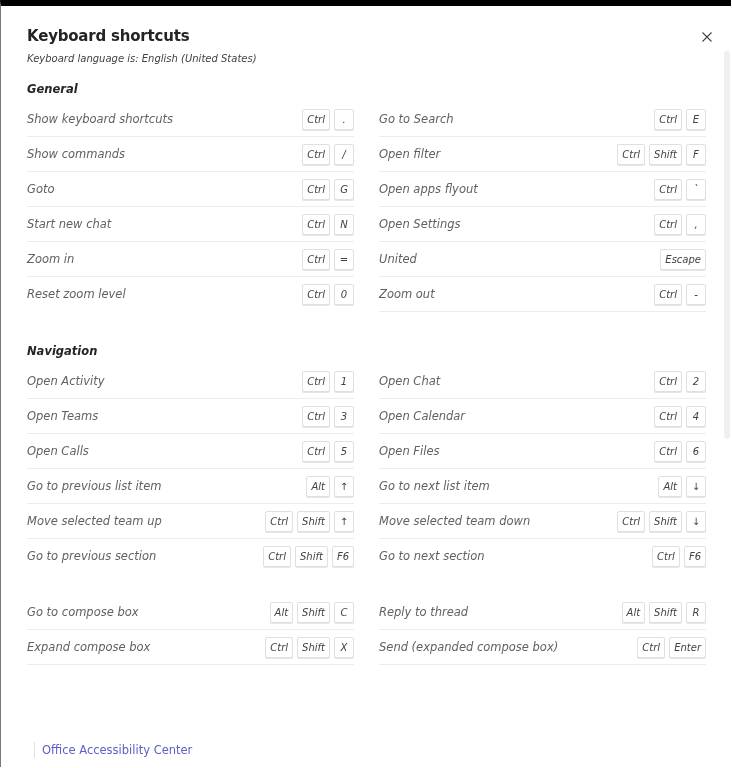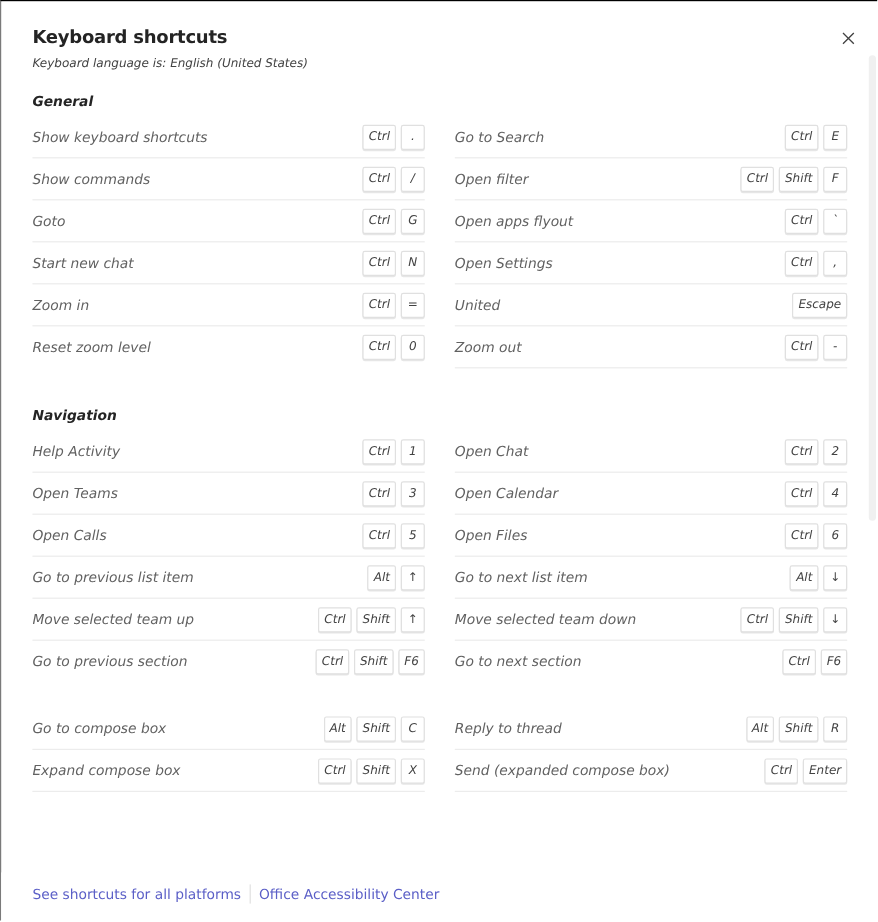--- a/index.html
+++ b/index.html
@@ -3,21 +3,21 @@
 <meta charset="utf-8">
 <style>
   html, body { margin:0; padding:0; }
   body {
     width:732px; height:768px; overflow:hidden; background:#ffffff;
     font-family:"DejaVu Sans","Liberation Sans",sans-serif;
     color:#616161; position:relative;
   }
   .dialog {
     position:absolute; left:0; top:0; width:731px; height:767px;
-    border-top:1px solid #000000; border-left:1px solid #7a7a7a;
+    border-top:6px solid #000000; border-left:1px solid #7a7a7a;
     background:#fff; box-sizing:border-box;
   }
   .title {
     position:absolute; left:26px; top:21px; font-size:15px; font-weight:bold;
     color:#242424; letter-spacing:-0.2px;
   }
   .close {
     position:absolute; left:698px; top:23px; width:16px; height:16px; cursor:pointer;
   }
   .subtitle {
@@ -165,21 +165,21 @@
             </div>
           </div>
         </div>
       </div>
       <div class="spacer"></div>
       <div class="section">
         <div class="section-title">Navigation</div>
         <div class="cols">
           <div class="col">
             <div class="row">
-              <span class="label">Help Activity</span>
+              <span class="label">Open Activity</span>
               <span class="keys">
                 <span class="key">Ctrl</span>
                 <span class="key">1</span>
               </span>
             </div>
             <div class="row">
               <span class="label">Open Teams</span>
               <span class="keys">
                 <span class="key">Ctrl</span>
                 <span class="key">3</span>
@@ -303,18 +303,17 @@
             </div>
             <div class="row last"></div>
           </div>
         </div>
       </div>
     </div>
   <div class="scrollbar"></div>
 
   <div class="footer">
     <div class="footer-links">
-      <span class="link">See shortcuts for all platforms</span>
       <span class="divider"></span>
       <span class="link">Office Accessibility Center</span>
     </div>
   </div>
 </div>
 
 </body></html>

